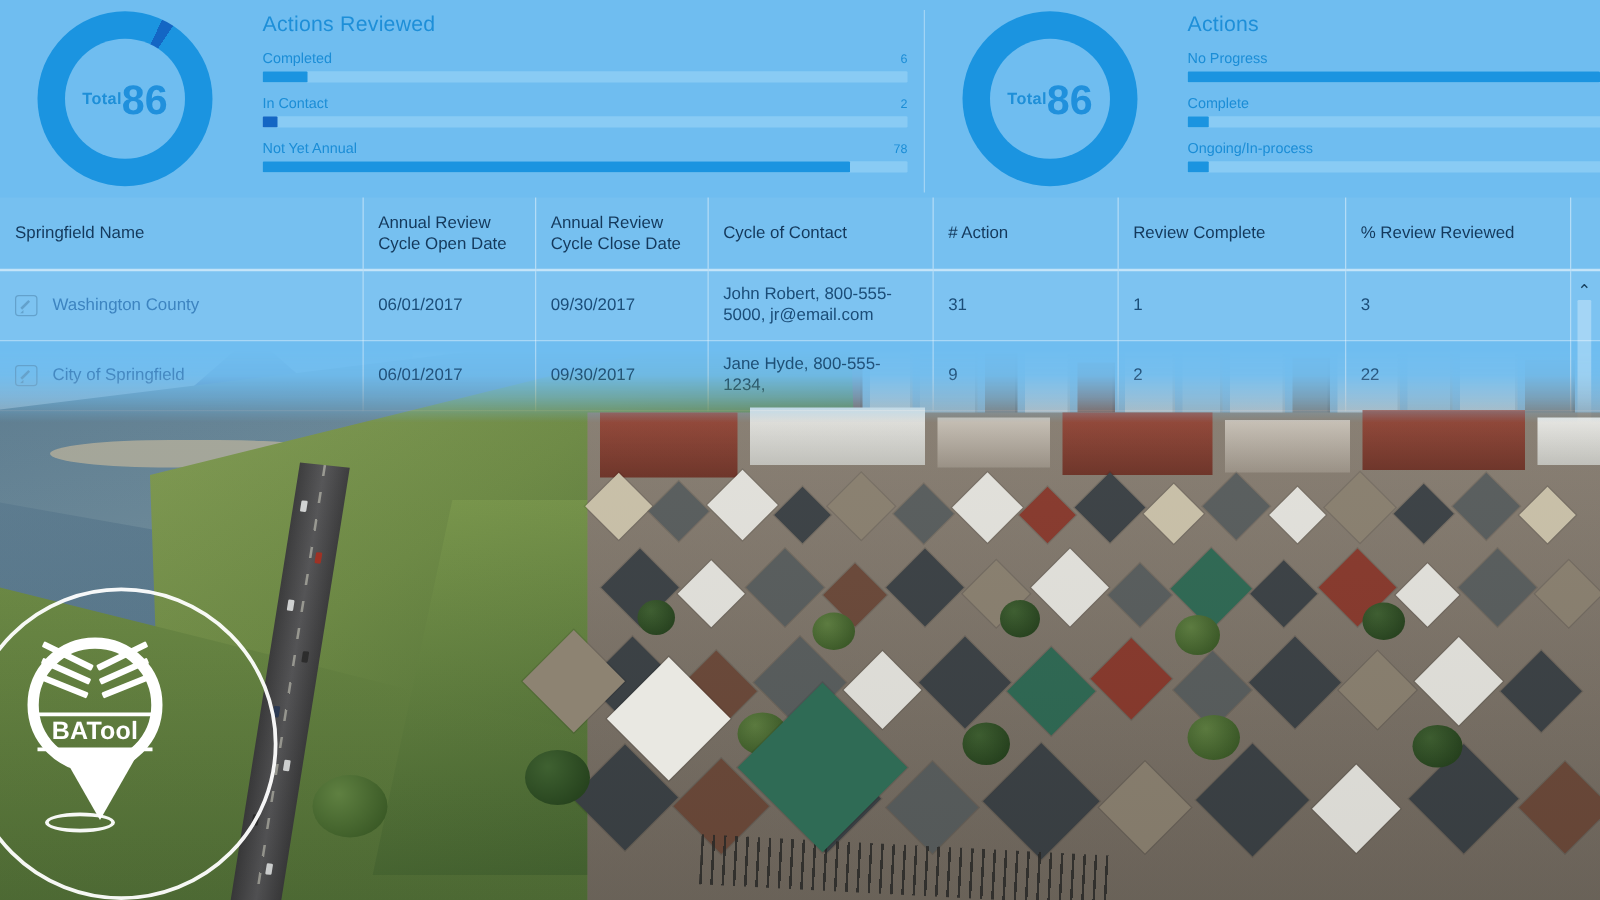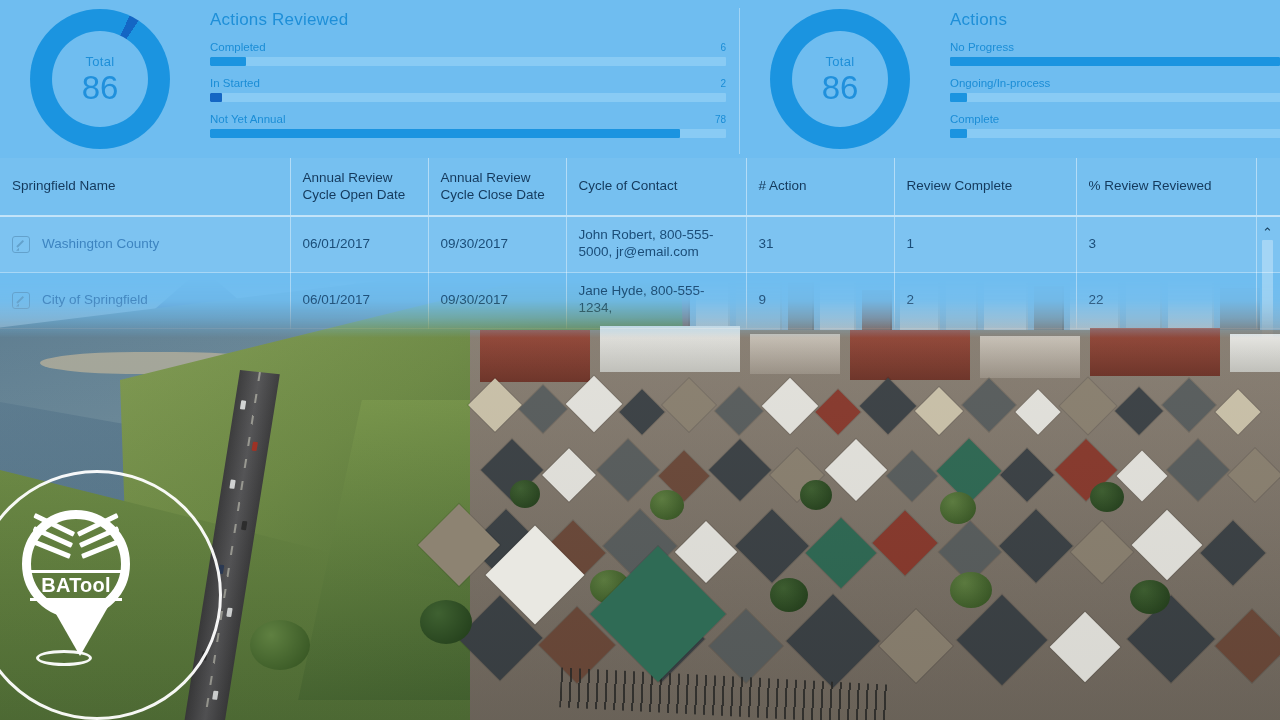--- a/index.html
+++ b/index.html
@@ -228,22 +228,22 @@
   .donut {
     position: relative;
     width: 140px; height: 140px;
     border-radius: 50%;
   }
   .donut .ring { position:absolute; inset:0; border-radius:50%; }
   .donut .hole {
     position: absolute; inset: 22px;
     border-radius: 50%;
     background: #6fbdf0;
-    display: flex; flex-direction: column;
-    align-items: center; justify-content: center;
+    display: flex; flex-direction: row;
+    align-items: center; justify-content: center; font-weight: bold;
   }
   .donut-label {
     font-size: 13px; color: #1e8fd8; letter-spacing: .3px;
     margin-bottom: 2px;
   }
   .donut-value {
     font-size: 33px; color: #2090dc; line-height: 1;
   }
 
   .kpi-body {
@@ -600,21 +600,21 @@
               <span>Completed</span>
               <span class="val">6</span>
             </div>
             <div class="bar-track">
               <div class="bar-fill" id="bl0" style="width: 7%;"></div>
             </div>
           </div>
 
           <div class="bar-row">
             <div class="bar-head">
-              <span>In Started</span>
+              <span>In Contact</span>
               <span class="val">2</span>
             </div>
             <div class="bar-track">
               <div class="bar-fill dark" id="bl1" style="width: 2.3%;"></div>
             </div>
           </div>
 
           <div class="bar-row">
             <div class="bar-head">
               <span>Not Yet Annual</span>
@@ -646,35 +646,35 @@
               <span>No Progress</span>
               <span class="val"></span>
             </div>
             <div class="bar-track">
               <div class="bar-fill" id="br0" style="width: 100%;"></div>
             </div>
           </div>
 
           <div class="bar-row">
             <div class="bar-head">
+              <span>Complete</span>
+              <span class="val"></span>
+            </div>
+            <div class="bar-track">
+              <div class="bar-fill" id="br2" style="width: 5%;"></div>
+            </div>
+          </div>
+
+          <div class="bar-row">
+            <div class="bar-head">
               <span>Ongoing/In-process</span>
               <span class="val"></span>
             </div>
             <div class="bar-track">
               <div class="bar-fill" id="br1" style="width: 5%;"></div>
-            </div>
-          </div>
-
-          <div class="bar-row">
-            <div class="bar-head">
-              <span>Complete</span>
-              <span class="val"></span>
-            </div>
-            <div class="bar-track">
-              <div class="bar-fill" id="br2" style="width: 5%;"></div>
             </div>
           </div>
         </div>
       </div>
     </div>
 
     <div class="table-area">
       <table class="grid">
         <colgroup>
           <col style="width:290px">

